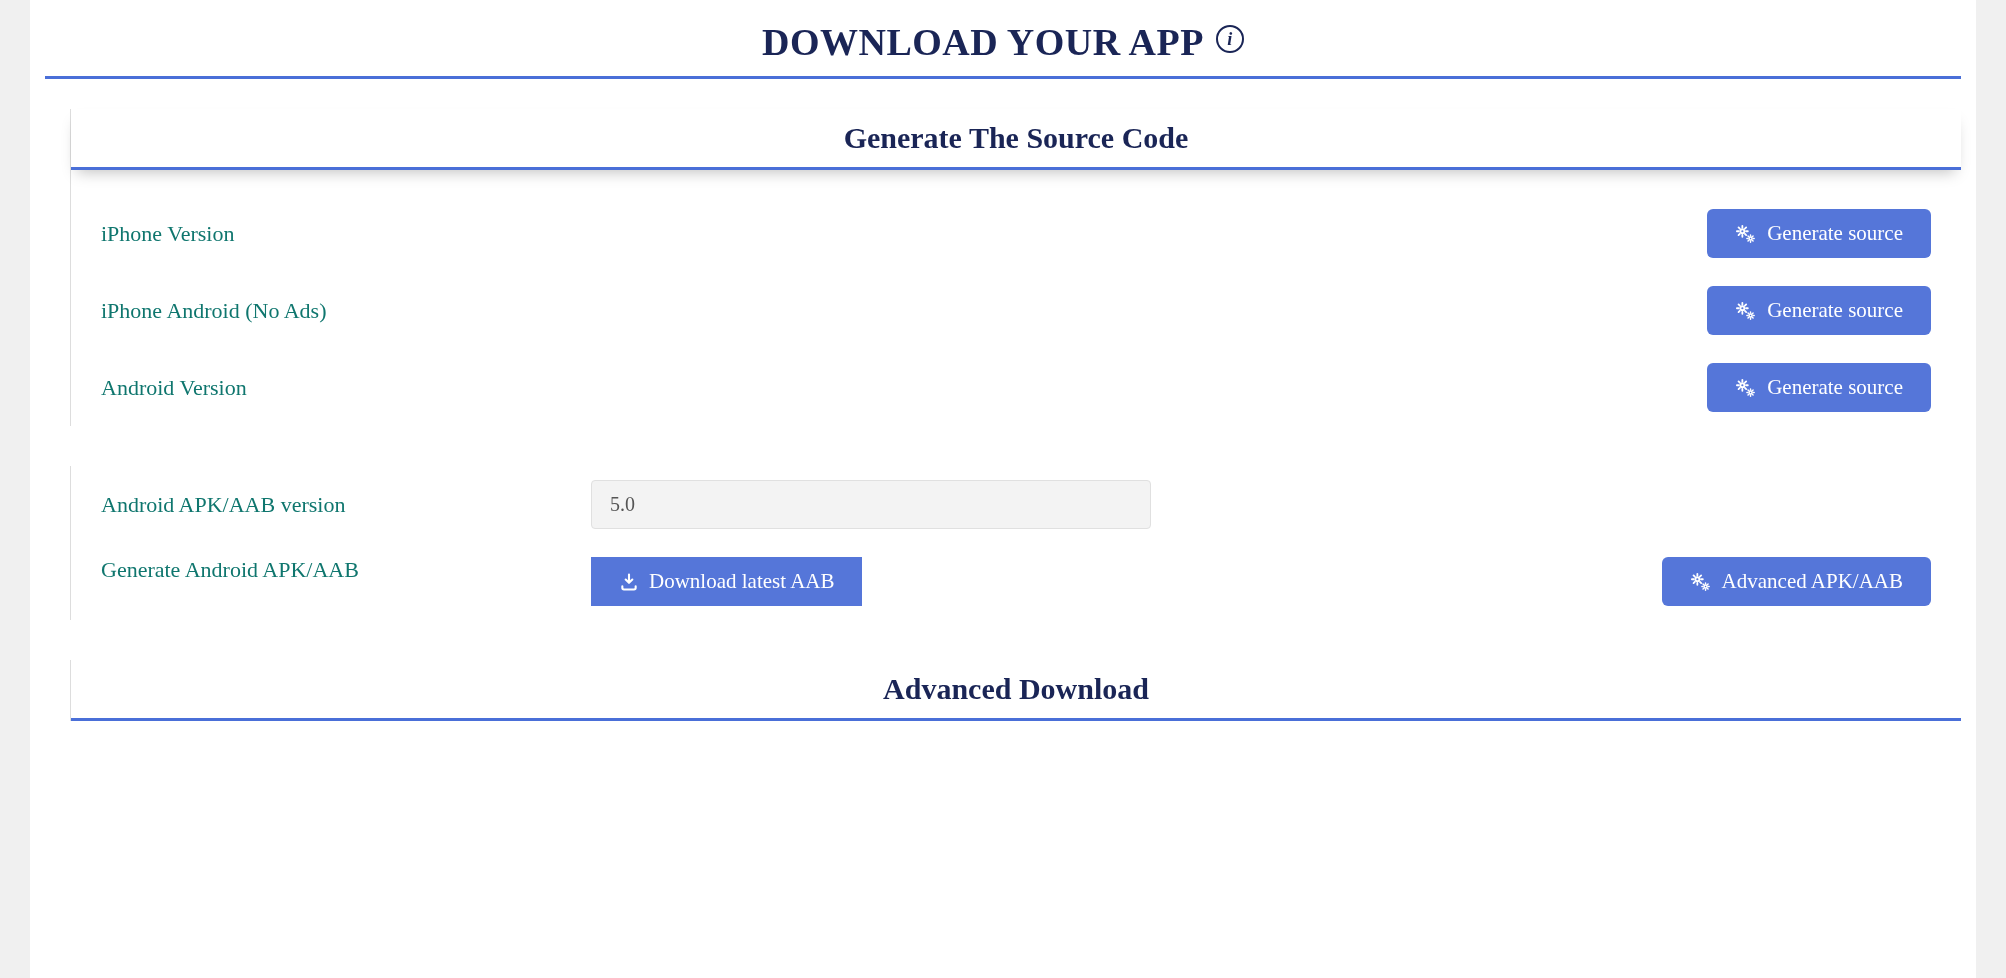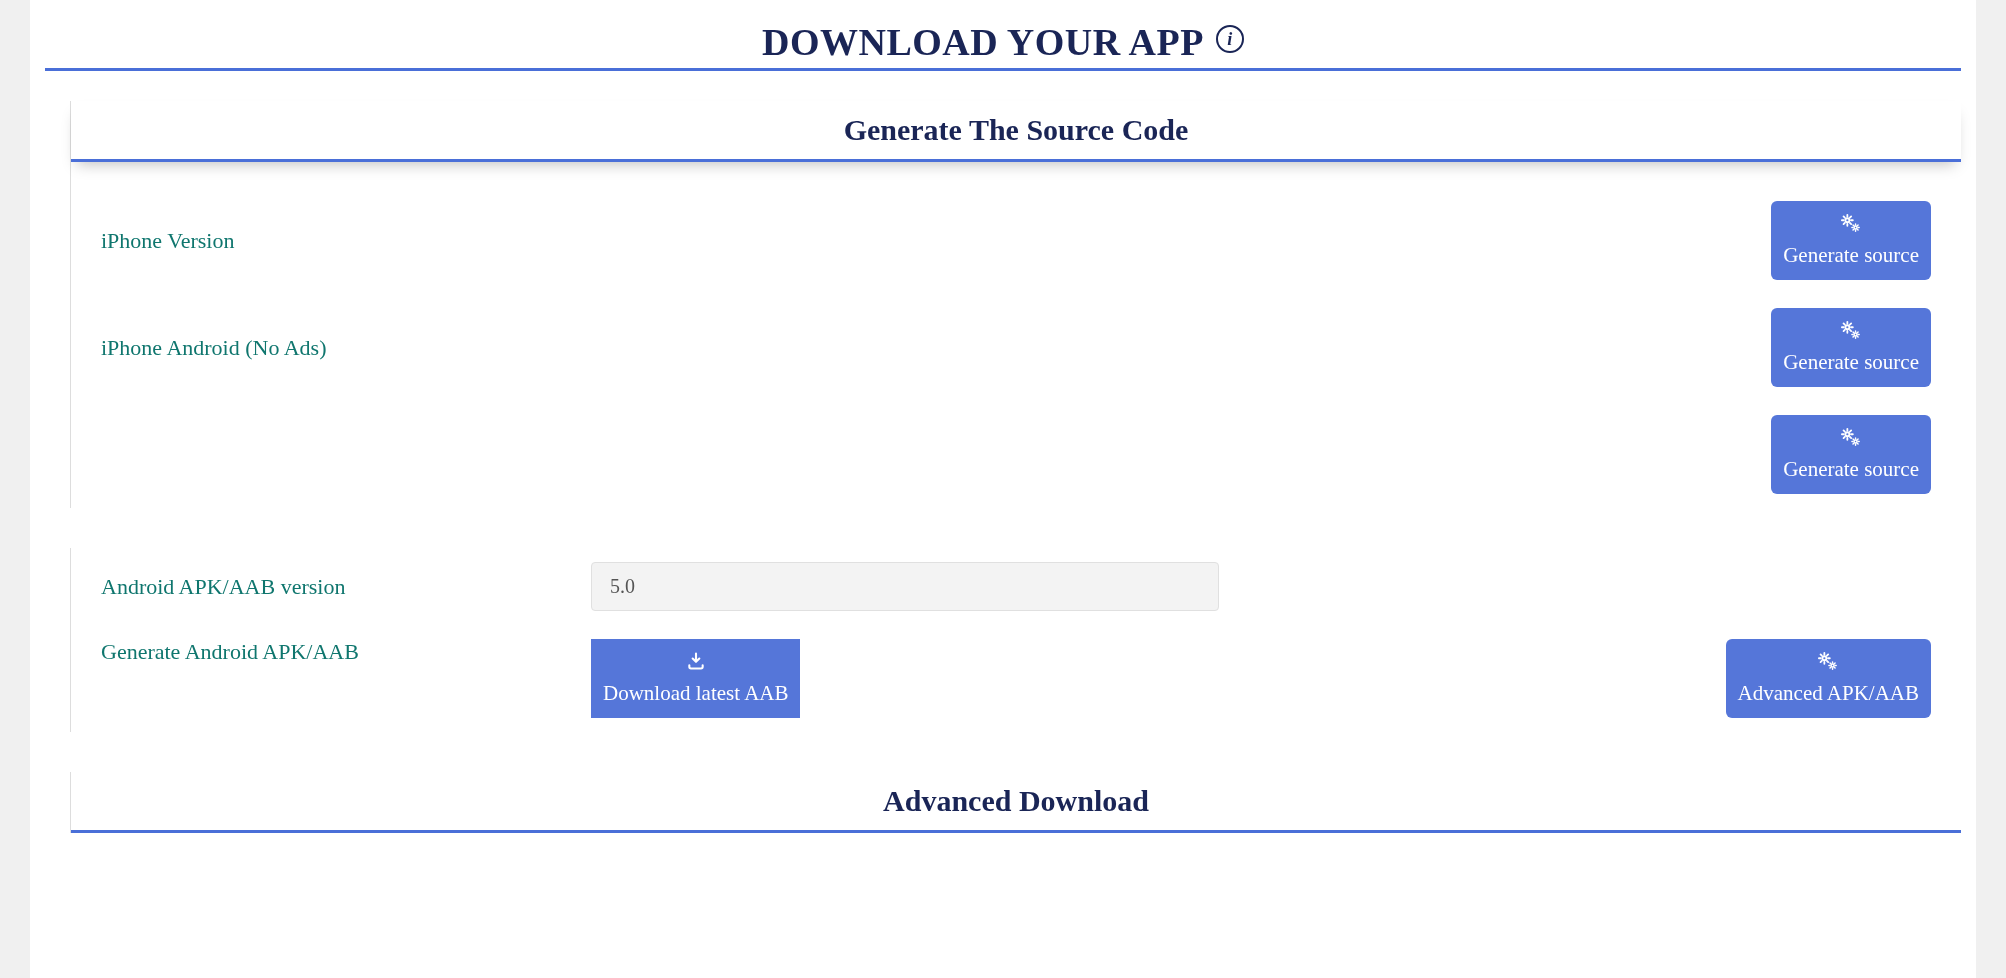--- a/index.html
+++ b/index.html
@@ -9,21 +9,21 @@
       padding: 0;
     }
     .page {
       background: #fff;
       margin: 0 30px;
       padding: 20px 0 0 0;
       min-height: 978px;
     }
     .page-header {
       text-align: center;
-      padding: 0 0 4px 0;
+      padding: 0 0 12px 0;
       border-bottom: 3px solid #4a6fd8;
       margin: 0 15px 30px 15px;
     }
     .page-title {
       font-size: 38px;
       font-weight: 600;
       color: #1a2556;
       letter-spacing: 0.5px;
       display: inline-flex;
       align-items: center;
@@ -78,36 +78,35 @@
       flex: 1;
     }
     .row-right {
       flex: 0 0 auto;
     }
     .btn {
       background: #5576d9;
       color: #fff;
       border: none;
       border-radius: 6px;
-      padding: 12px 12px;
+      padding: 12px 28px;
       font-size: 21px;
       font-family: Georgia, serif;
       cursor: pointer;
       display: inline-flex;
       align-items: center;
       gap: 10px;
-      flex-direction: column;
     }
     .gears-icon, .download-icon {
       display: inline-flex;
       align-items: center;
       justify-content: center;
     }
     .input-text {
-      width: 628px;
+      width: 560px;
       padding: 12px 18px;
       font-size: 20px;
       background: #f3f3f3;
       border: 1px solid #e0e0e0;
       border-radius: 4px;
       color: #555;
       font-family: Georgia, serif;
     }
     .btn-stack {
       display: flex;
@@ -171,20 +170,21 @@
                 <circle cx="17" cy="16" r="1.6" fill="none" stroke="currentColor" stroke-width="1.6"></circle>
                 <path d="M17 12v1.2M17 18.8v1.2M13 16h1.2M19.8 16h1.2M14.2 13.2l.9.9M18.9 17.9l.9.9M14.2 18.8l.9-.9M18.9 14.1l.9-.9" stroke="currentColor" stroke-width="1.6" stroke-linecap="round"></path>
               </svg>
           </span>
           <span>Generate source</span>
         </button>
       </div>
     </div>
 
     <div class="row">
+      <div class="row-label">Android Version</div>
       <div class="row-middle"></div>
       <div class="row-right">
         <button class="btn">
           <span class="gears-icon">
             <svg width="22" height="20" viewBox="0 0 24 22" fill="currentColor">
                 <circle cx="8" cy="8" r="2.2" fill="none" stroke="currentColor" stroke-width="2"></circle>
                 <path d="M8 2v2M8 12v2M2 8h2M12 8h2M3.8 3.8l1.4 1.4M10.8 10.8l1.4 1.4M3.8 12.2l1.4-1.4M10.8 5.2l1.4-1.4" stroke="currentColor" stroke-width="2" stroke-linecap="round"></path>
                 <circle cx="17" cy="16" r="1.6" fill="none" stroke="currentColor" stroke-width="1.6"></circle>
                 <path d="M17 12v1.2M17 18.8v1.2M13 16h1.2M19.8 16h1.2M14.2 13.2l.9.9M18.9 17.9l.9.9M14.2 18.8l.9-.9M18.9 14.1l.9-.9" stroke="currentColor" stroke-width="1.6" stroke-linecap="round"></path>
               </svg>

